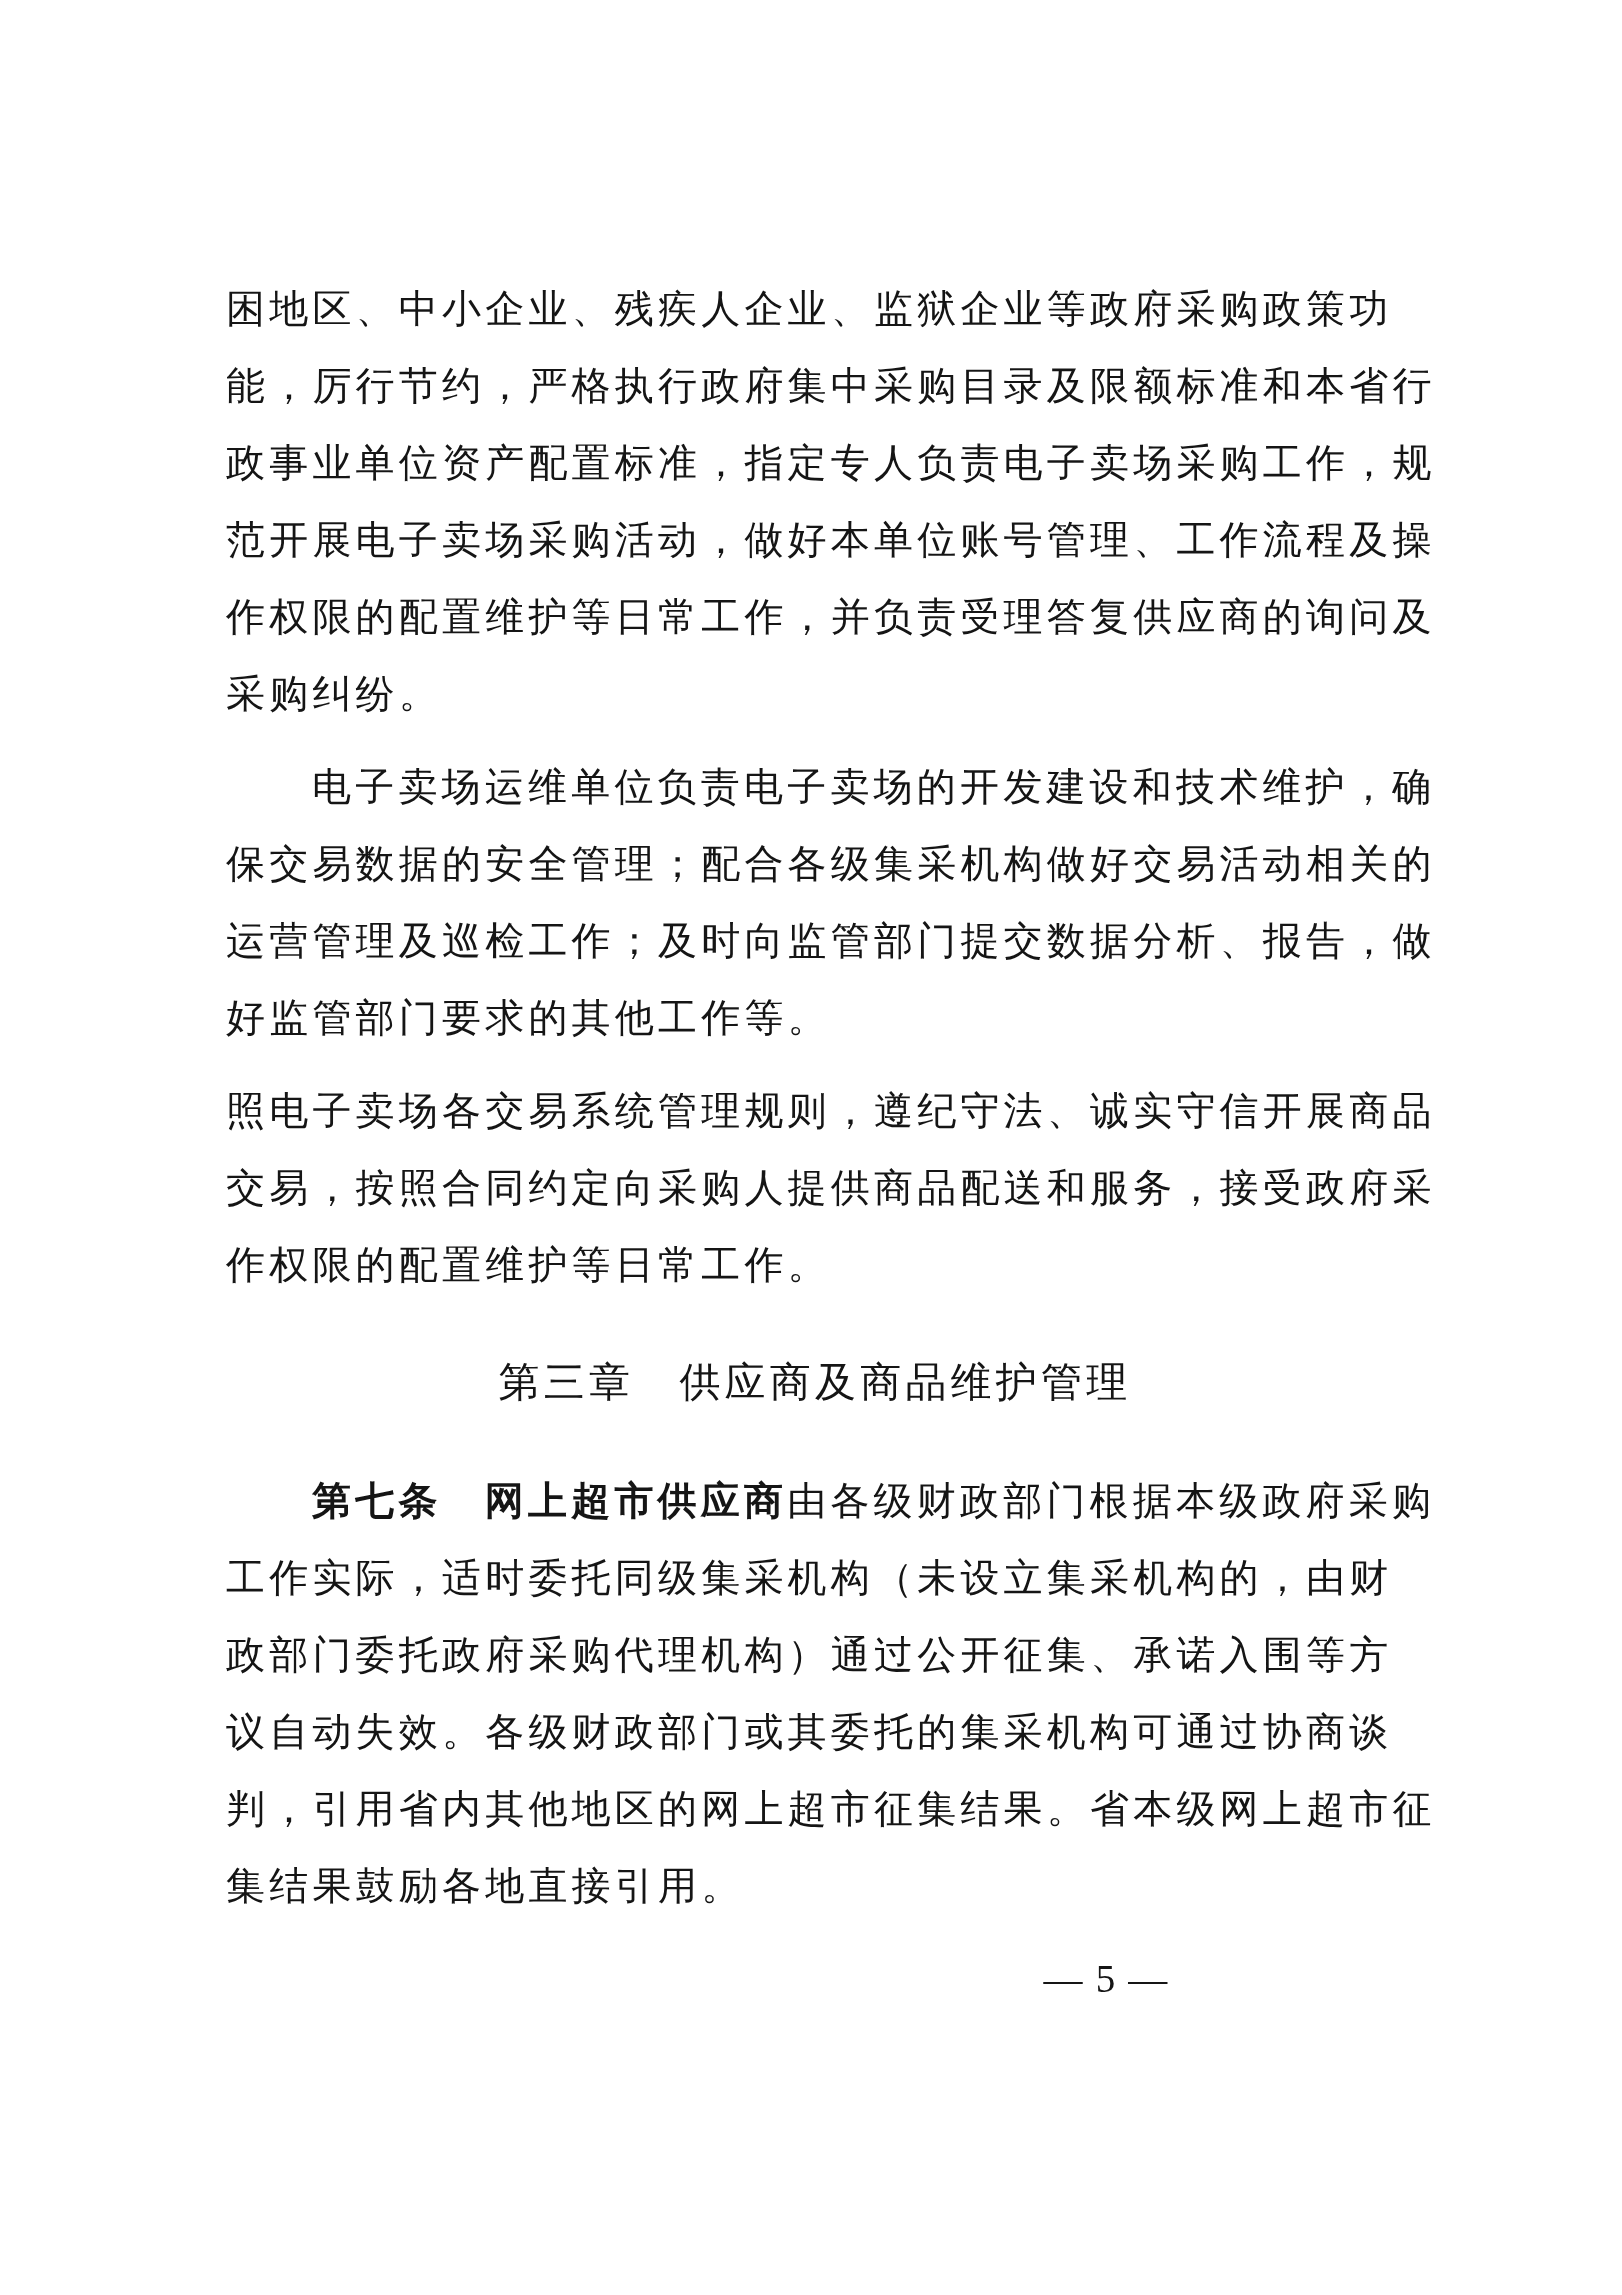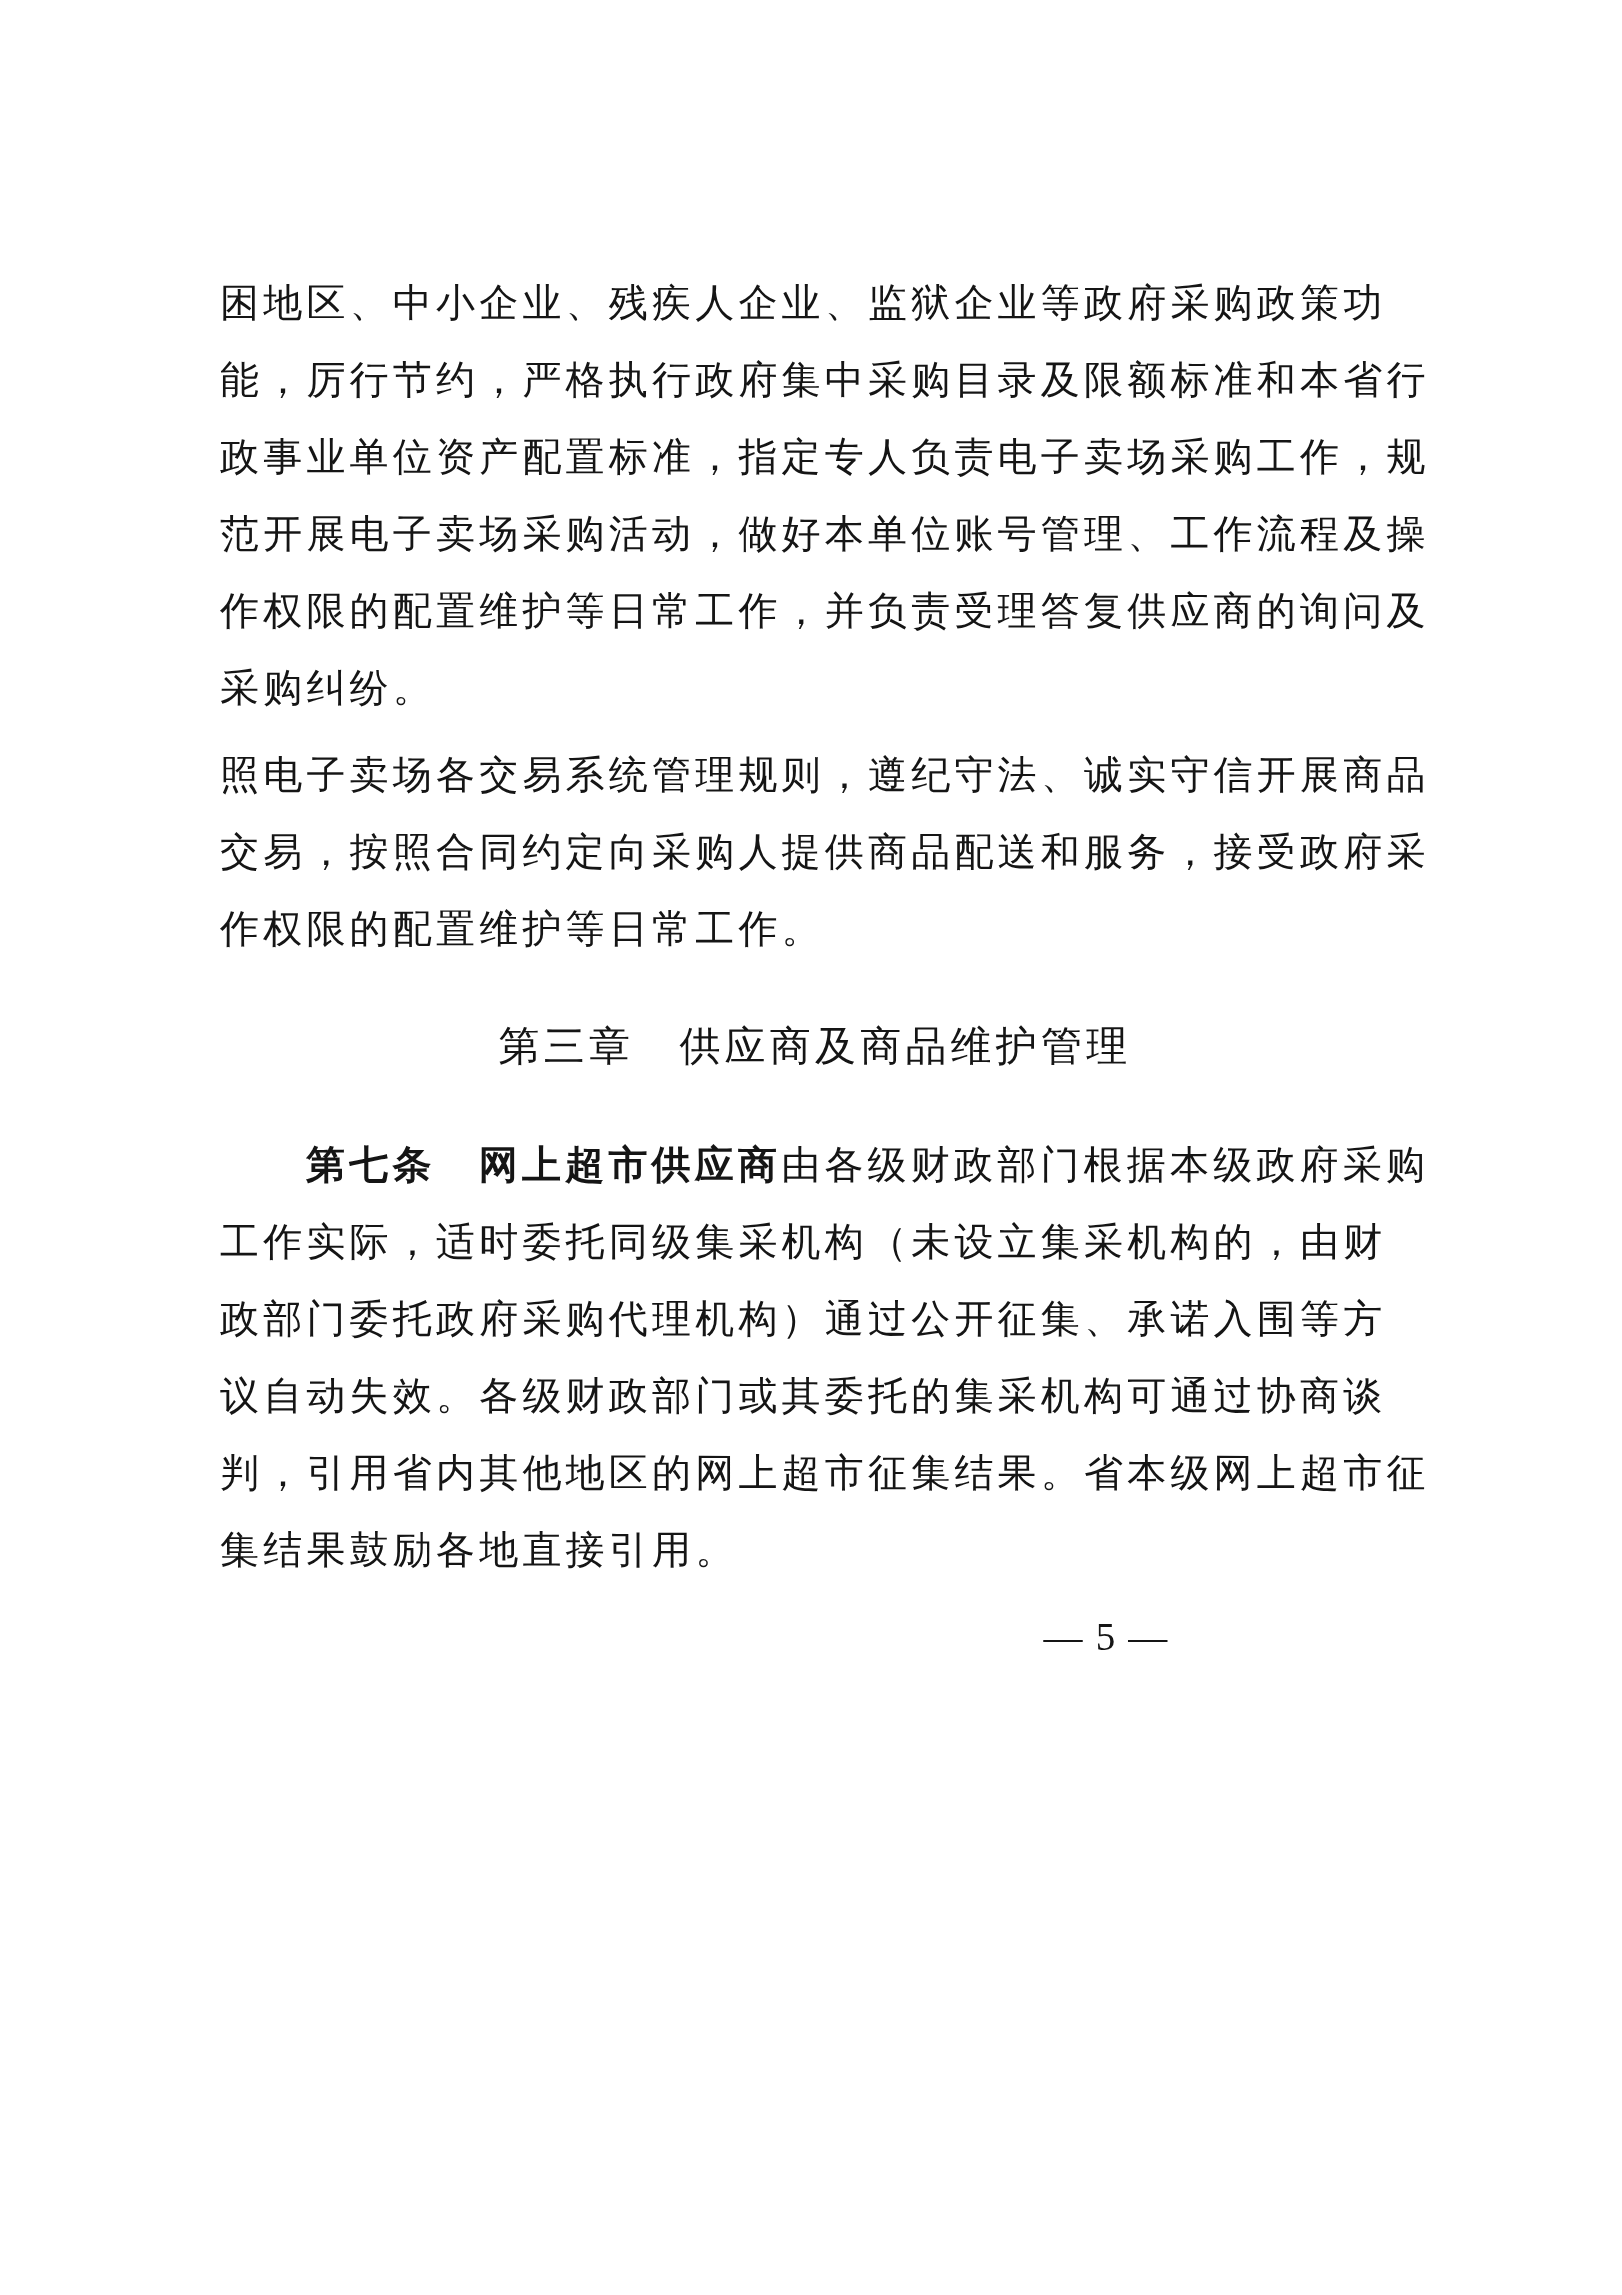--- a/index.html
+++ b/index.html
@@ -16,21 +16,21 @@
     font-family: "Liberation Serif", "DejaVu Serif", serif;
     color: #151515;
   }
   .content {
     padding: 254px 203px 0 210px;
     font-size: 39px;
     line-height: 77px;
     letter-spacing: 4.2px;
   }
   .para {
-    margin: 10px;
+    margin: 16px;
   }
   .line {
     white-space: nowrap;
   }
   .line.indent {
     padding-left: 86px;
   }
   .chapter-heading {
     text-align: center;
     font-weight: normal;
@@ -58,20 +58,26 @@
 
     <div class="para">
       <div class="line">困地区、中小企业、残疾人企业、监狱企业等政府采购政策功</div>
       <div class="line">能，厉行节约，严格执行政府集中采购目录及限额标准和本省行</div>
       <div class="line">政事业单位资产配置标准，指定专人负责电子卖场采购工作，规</div>
       <div class="line">范开展电子卖场采购活动，做好本单位账号管理、工作流程及操</div>
       <div class="line">作权限的配置维护等日常工作，并负责受理答复供应商的询问及</div>
       <div class="line">采购纠纷。</div>
     </div>
 
+    <div class="para">
+      <div class="line indent">电子卖场运维单位负责电子卖场的开发建设和技术维护，确</div>
+      <div class="line">保交易数据的安全管理；配合各级集采机构做好交易活动相关的</div>
+      <div class="line">运营管理及巡检工作；及时向监管部门提交数据分析、报告，做</div>
+      <div class="line">好监管部门要求的其他工作等。</div>
+    </div>
 
     <div class="para">
       <div class="line">照电子卖场各交易系统管理规则，遵纪守法、诚实守信开展商品</div>
       <div class="line">交易，按照合同约定向采购人提供商品配送和服务，接受政府采</div>
       <div class="line">作权限的配置维护等日常工作。</div>
     </div>
 
     <div class="chapter-heading">第三章　供应商及商品维护管理</div>
 
     <div class="para">

